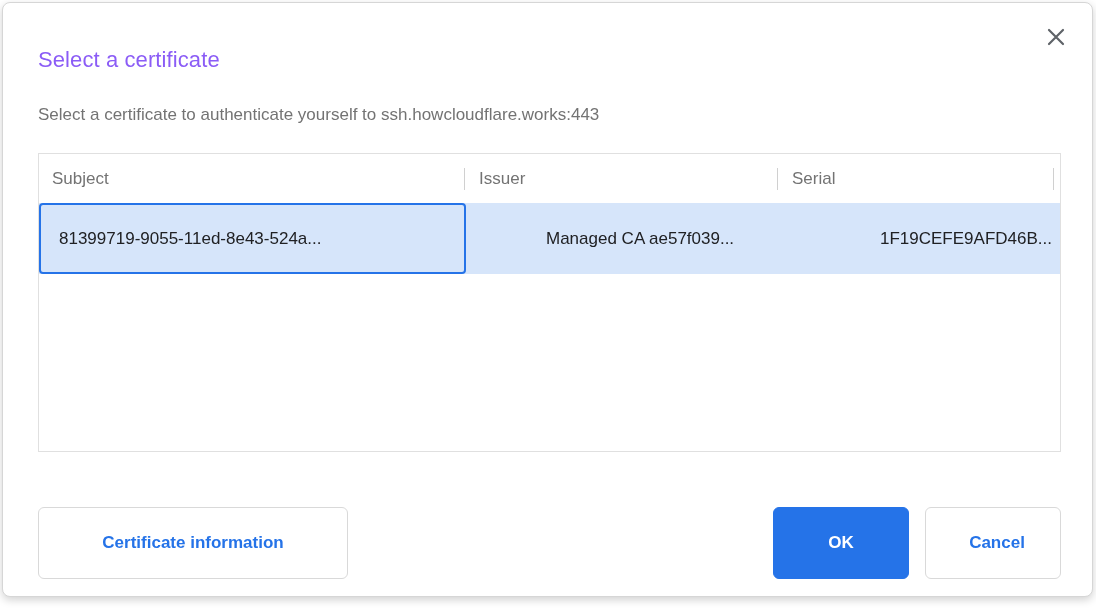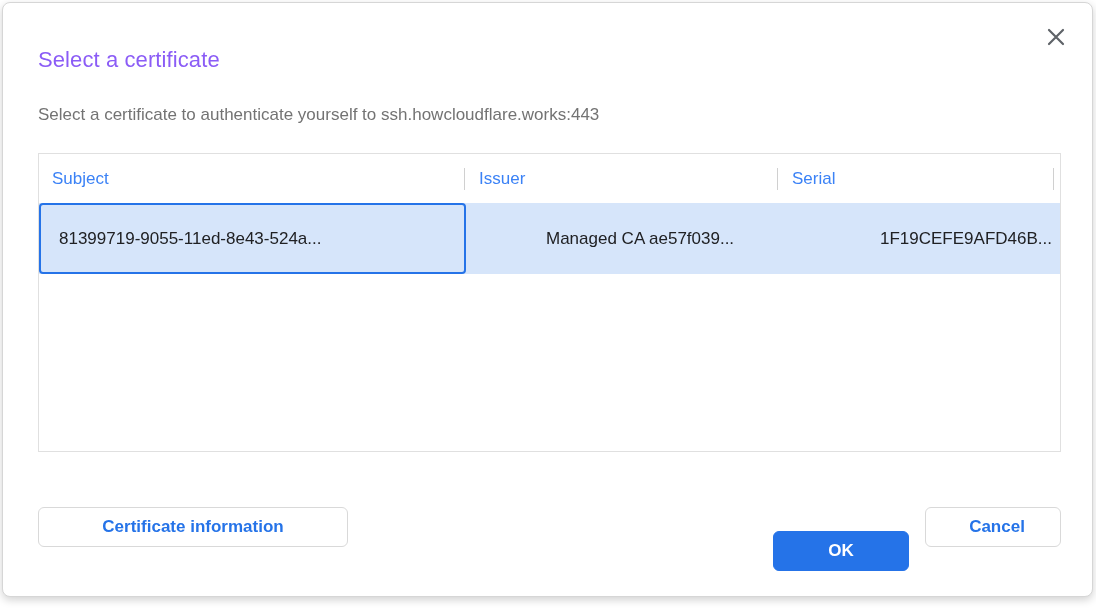--- a/index.html
+++ b/index.html
@@ -57,21 +57,21 @@
     align-items: center;
     background: #ffffff;
   }
   .th {
     position: relative;
     height: 100%;
     display: flex;
     align-items: center;
     padding-left: 14px;
     font-size: 17px;
-    color: #3b82f6;
+    color: #737373;
   }
   .th::after {
     content: "";
     position: absolute;
     right: 0; top: 14px;
     width: 1px; height: 22px;
     background: #d0d0d0;
   }
   .th.col-subject { width: 426px; padding-left: 13px; }
   .th.col-issuer  { width: 313px; }
@@ -95,40 +95,39 @@
     width: 427px;
     padding-left: 18px;
     border: 2px solid #2573e8;
     border-radius: 4px;
   }
   .cell.col-issuer { width: 312px; padding-left: 36px; }
   .cell.col-serial { padding-left: 14px; flex: 1; }
   .footer-btn {
     position: absolute;
     top: 504px;
-    height: 40px;
+    height: 72px;
     border-radius: 6px;
     font-family: "Liberation Sans", "DejaVu Sans", sans-serif;
     font-size: 17px;
     font-weight: 700;
     display: flex;
     align-items: center;
     justify-content: center;
     cursor: pointer;
   }
   .btn-outline {
     background: #ffffff;
     border: 1px solid #d9d9d9;
     color: #2573e8;
   }
   .btn-primary {
     background: #2573e8;
     border: 1px solid #2573e8;
     color: #ffffff;
-    margin-top: 24px;
   }
   .btn-certinfo { left: 35px;  width: 310px; }
   .btn-ok       { left: 770px; width: 136px; }
   .btn-cancel   { left: 922px; width: 136px; padding-left: 8px; }
 </style>
 </head>
 <body>
 
 <div class="dialog">
 

